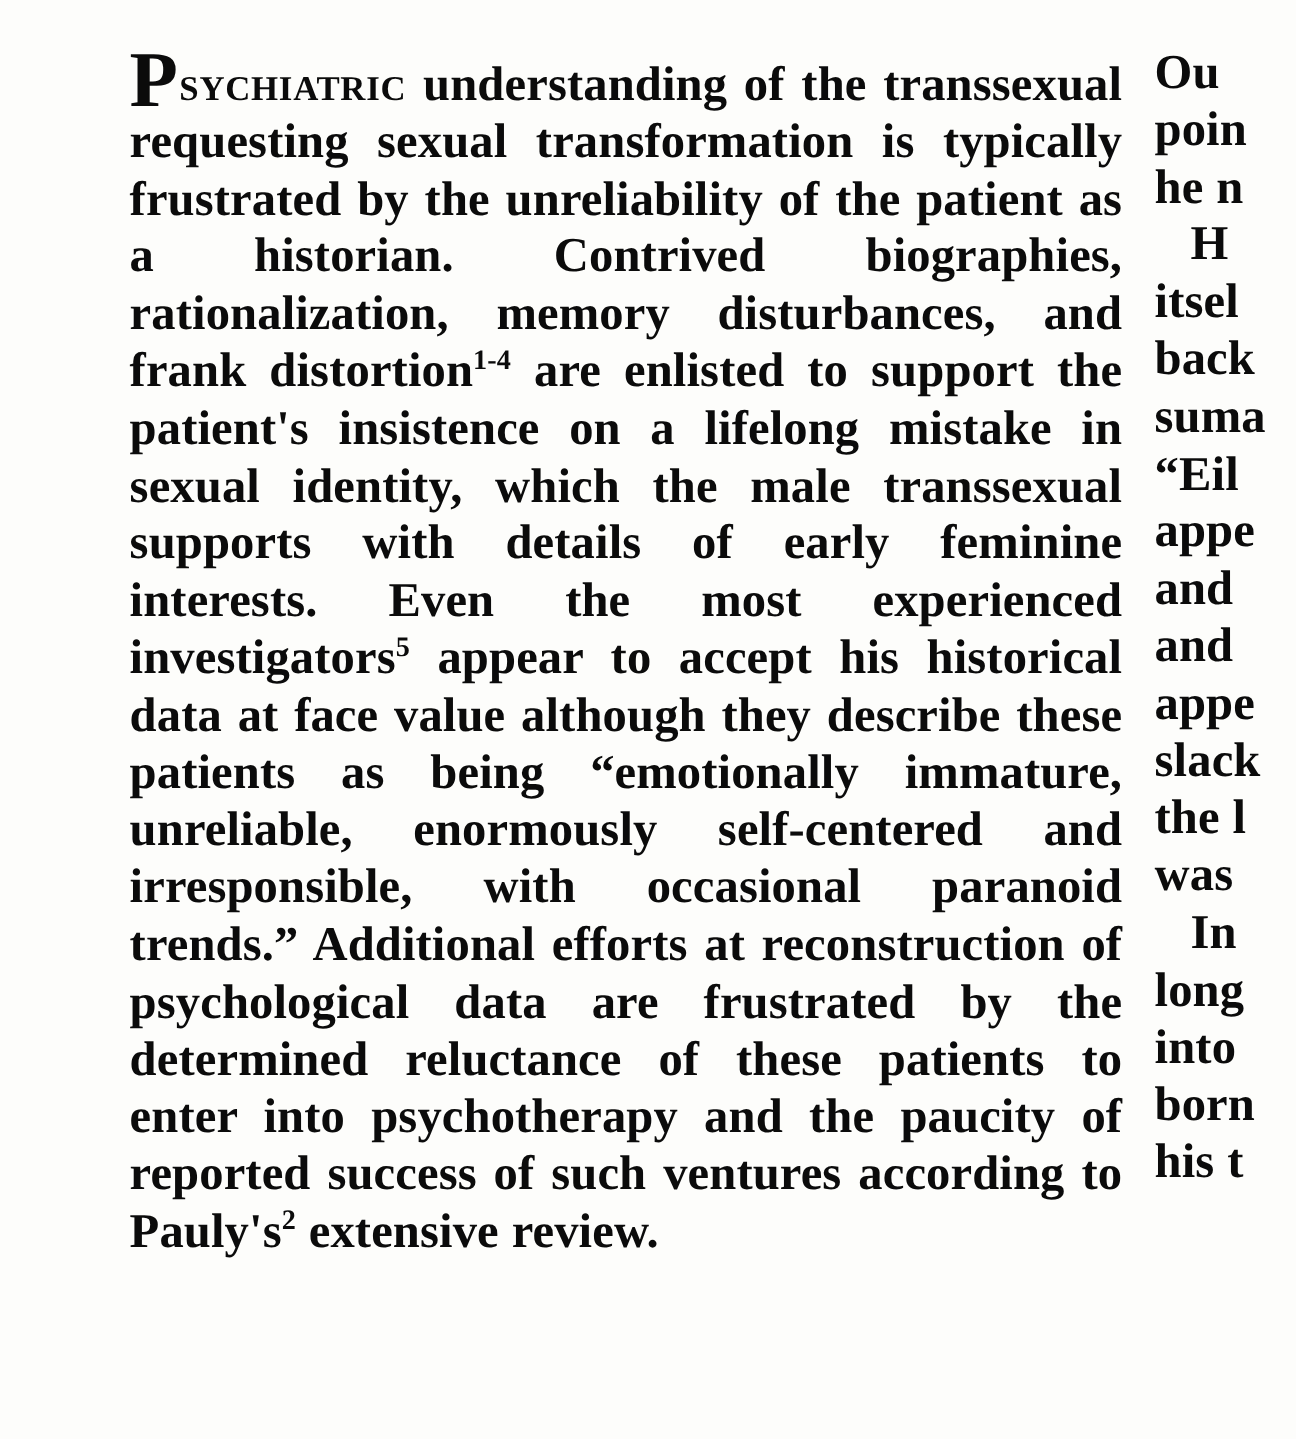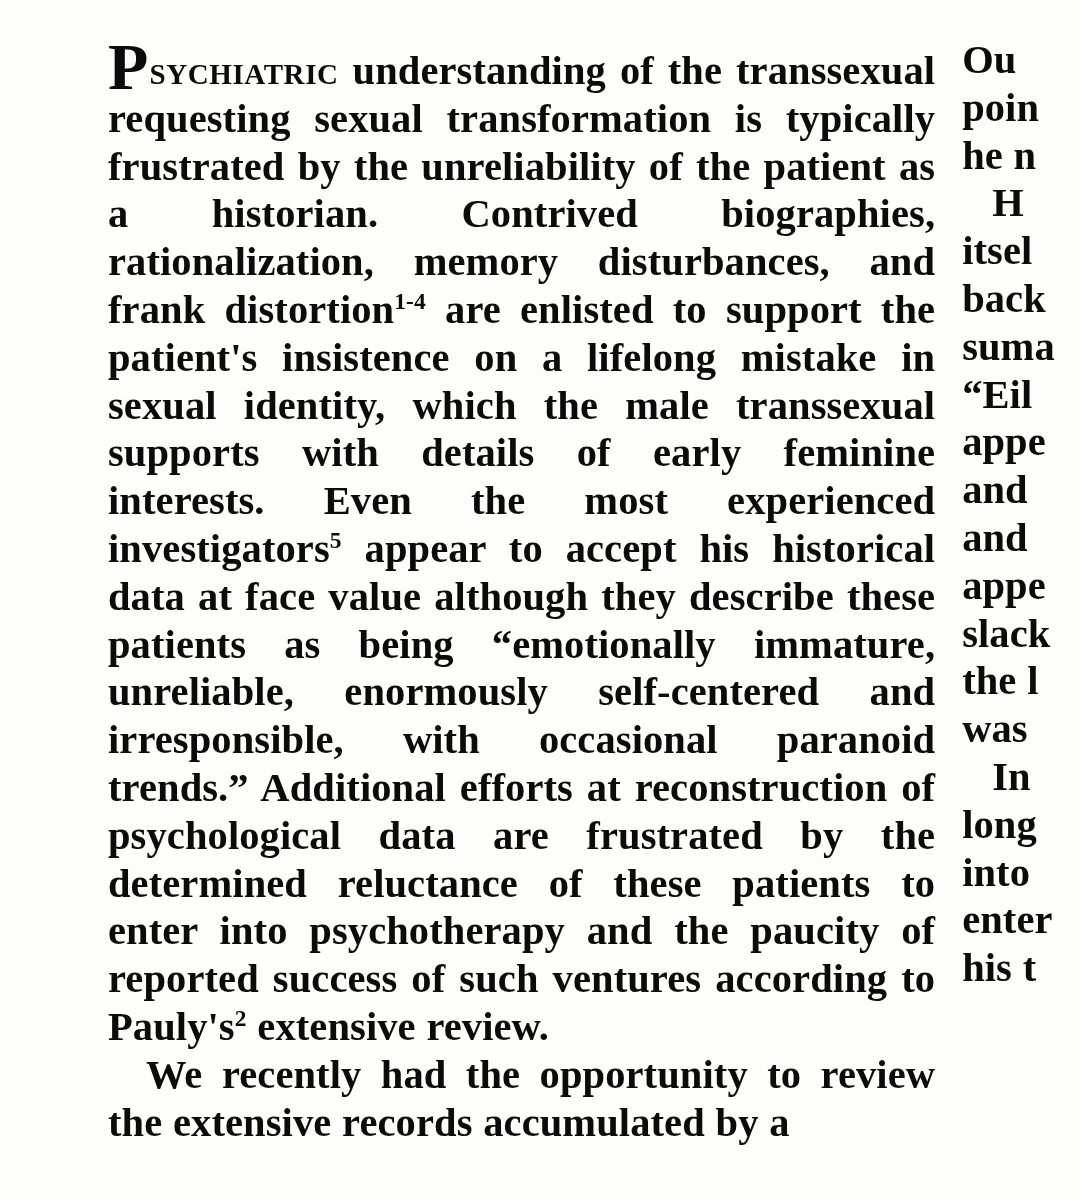--- a/index.html
+++ b/index.html
@@ -91,21 +91,20 @@
   }
 </style>
 </head>
 <body>
 
 <div class="page">
   <div class="columns">
 
     <div class="col col-left">
       <p><span class="dropcap">P</span><span class="smallcaps">sychiatric</span><span> understanding of the transsexual requesting sexual transformation is typically frustrated by the unreliability of the patient as a historian. Contrived biographies, rationalization, memory disturbances, and frank distortion</span><sup>1-4</sup><span> are enlisted to support the patient's insistence on a lifelong mistake in sexual identity, which the male transsexual supports with details of early feminine interests. Even the most experienced investigators</span><sup>5</sup><span> appear to accept his historical data at face value although they describe these patients as being “emotionally immature, unreliable, enormously self-centered and irresponsible, with occasional paranoid trends.” Additional efforts at reconstruction of psychological data are frustrated by the determined reluctance of these patients to enter into psychotherapy and the paucity of reported success of such ventures according to Pauly's</span><sup>2</sup><span> extensive review.</span></p>
-      <p class="indent">We recently had the opportunity to review the extensive records accumulated by a</p>
     </div>
 
     <div class="col col-right">
       <p>
           <span class="rline">Ou</span>
         </p>
       <p>
           <span class="rline">poin</span>
         </p>
       <p>
@@ -150,21 +149,21 @@
       <p class="right-indent">
           <span class="rline">In</span>
         </p>
       <p>
           <span class="rline">long</span>
         </p>
       <p>
           <span class="rline">into</span>
         </p>
       <p>
-          <span class="rline">enter</span>
+          <span class="rline">born</span>
         </p>
       <p>
           <span class="rline">his t</span>
         </p>
     </div>
 
   </div>
 </div>
 
 </body></html>

